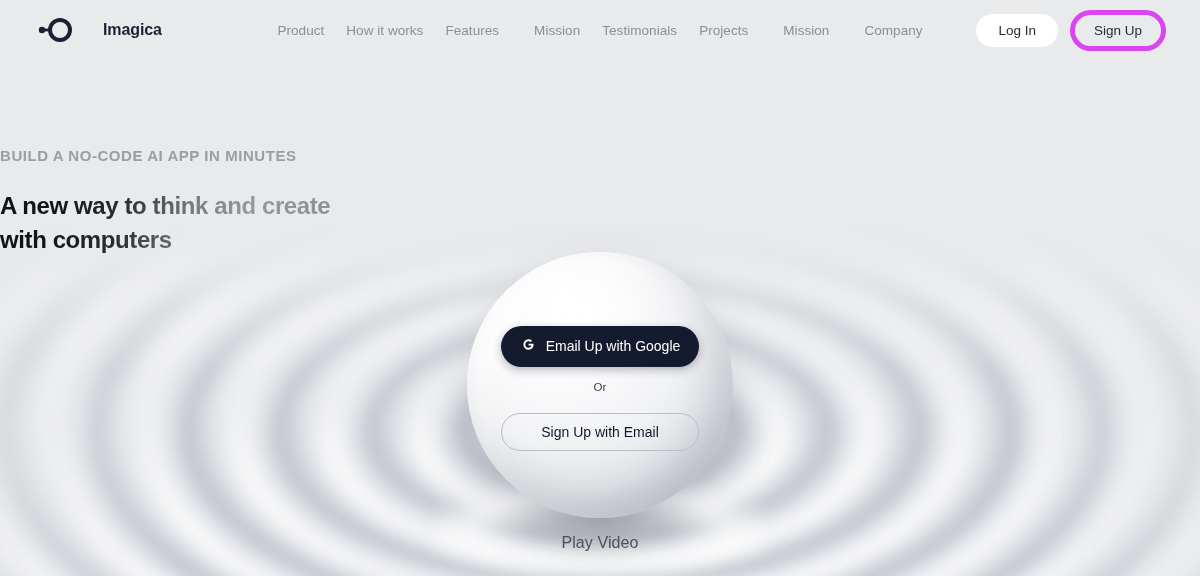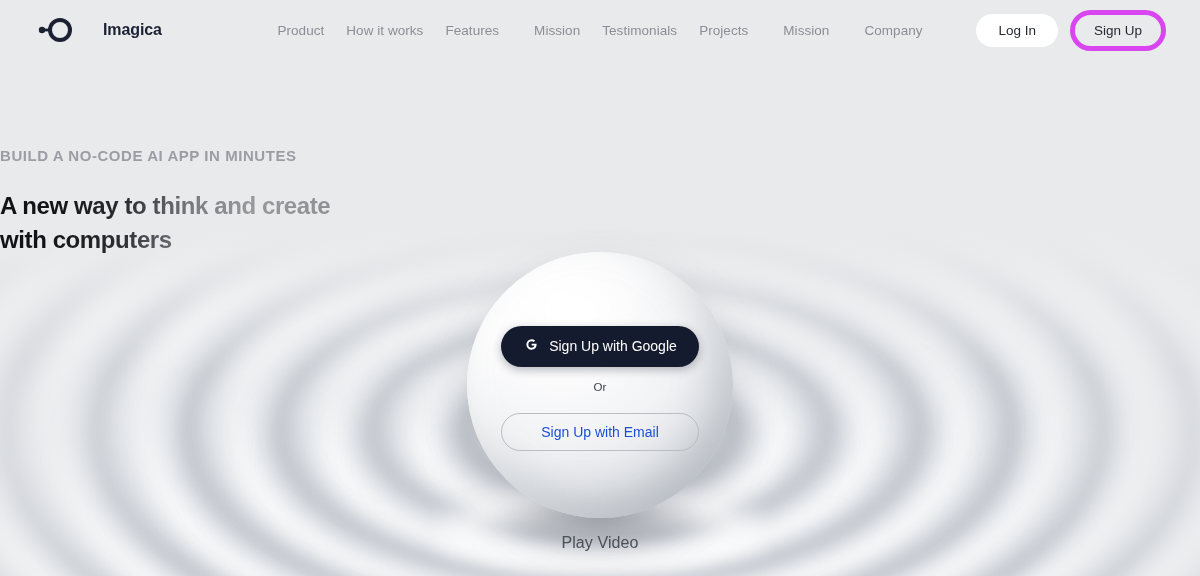--- a/index.html
+++ b/index.html
@@ -303,21 +303,21 @@
     color: #3c4049;
     margin: 14px 0 20px;
   }
 
   .btn-email {
     width: 198px;
     height: 38px;
     border-radius: 999px;
     background: transparent;
     border: 1px solid #b9bdc4;
-    color: #1d4ed8;
+    color: #0f172a;
     font-family: inherit;
     font-size: 14px;
     cursor: pointer;
   }
 
   
   .play-video {
     position: absolute;
     left: 50%;
     top: 543px;
@@ -387,21 +387,21 @@
   <div class="sphere"></div>
 
   <div class="sphere-content">
 
     <button class="btn-google">
       <span class="g-icon">
         <svg width="17" height="17" viewBox="0 0 18 18" fill="none">
           <path fill="#ffffff" d="M9.1 8.1v2.06h2.95c-.12.77-.9 2.26-2.95 2.26a3.43 3.43 0 0 1 0-6.86c1.07 0 1.79.46 2.2.85l1.5-1.45A5.3 5.3 0 0 0 9.1 3.5a5.5 5.5 0 1 0 0 11c3.18 0 5.29-2.23 5.29-5.38 0-.36-.04-.64-.09-.92H9.1z"></path>
         </svg>
       </span>
-      <span>Sign Up with Google</span>
+      <span>Email Up with Google</span>
     </button>
 
     <div class="or-text">Or</div>
 
     <button class="btn-email">Sign Up with Email</button>
 
   </div>
 </div>
 
 <div class="play-video">Play Video</div>

